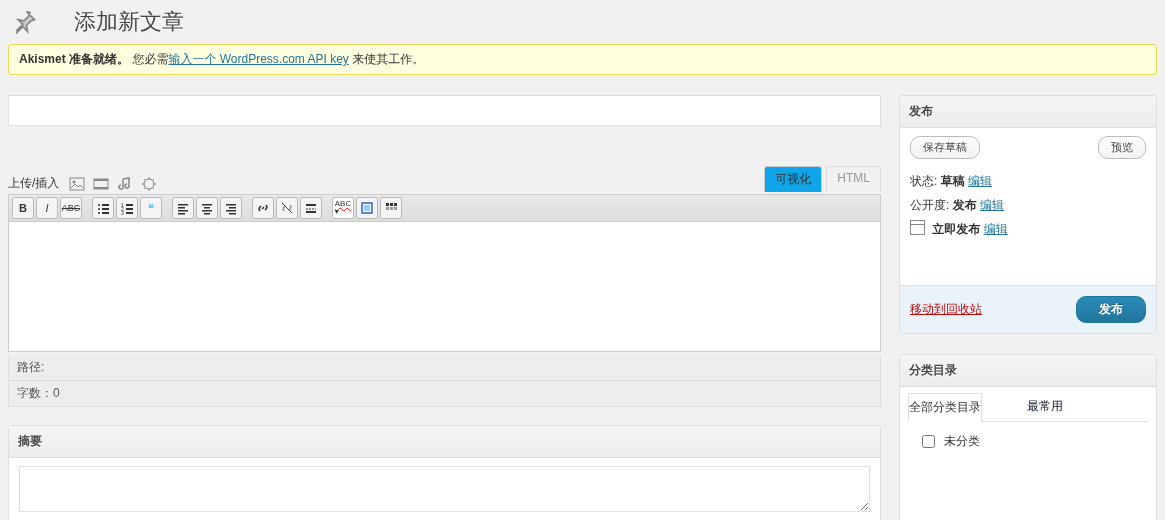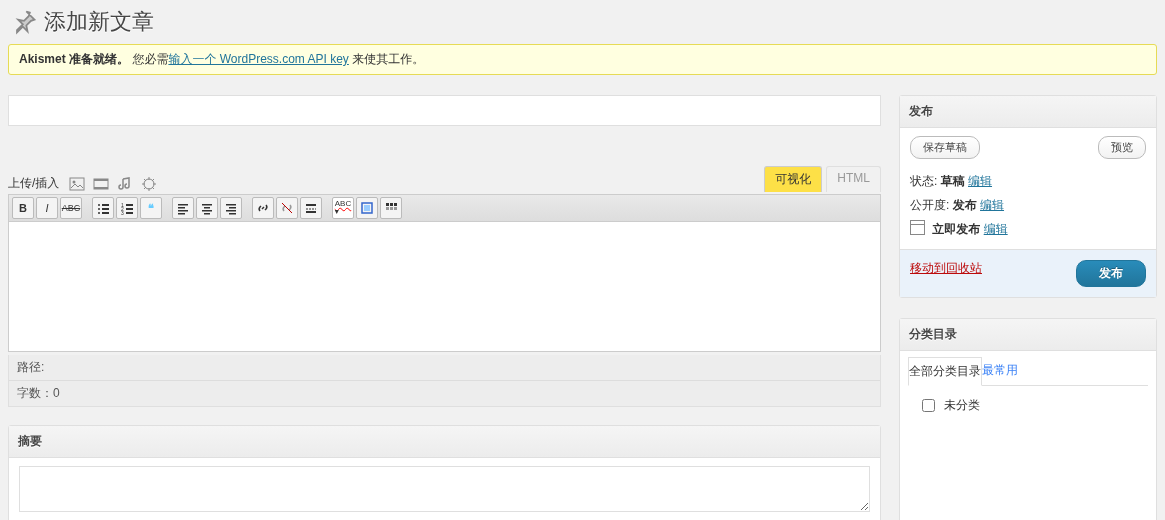--- a/index.html
+++ b/index.html
@@ -17,20 +17,21 @@
   .page-title {
     display: flex;
     align-items: center;
     font-family: Georgia, "Times New Roman", serif;
     font-size: 22px;
     font-weight: normal;
     color: #464646;
     padding: 6px 0 6px 0;
     margin: 0;
     text-shadow: 0 1px 0 #fff;
+    gap: 30px;
   }
   .page-title .pin-icon {
     width: 32px;
     height: 32px;
     margin-right: 4px;
     display:inline-flex;
     align-items:center;
     justify-content:center;
   }
   .notice {
@@ -76,21 +77,21 @@
     border:1px solid #dfdfdf;
     background:#f1f1f1;
     color:#999;
     padding:4px 10px;
     font-size:12px;
     border-bottom:none;
     border-radius:3px 3px 0 0;
     cursor:pointer;
   }
   .ed-tab.active {
-    background:#fde047;
+    background:#0ea5e9;
     color:#333;
     border-color:#ccc;
     font-family:Liberation Mono, monospace;
   }
   .toolbar {
     background: linear-gradient(#e9e9e9,#dddddd);
     border:1px solid #ccc;
     padding:2px 3px;
     display:flex;
     gap:2px;
@@ -187,21 +188,22 @@
     background:
       linear-gradient(#888,#888) 0 3px/100% 1px no-repeat,
       #fff;
   }
   .pub-footer {
     border-top:1px solid #dfdfdf;
     background:#eaf2fa;
     padding:10px;
     display:flex;
     justify-content:space-between;
-    align-items:flex-start;
+    align-items:center;
+    margin-top:36px;
   }
   .pub-footer a.trash { color:#bc0b0b; text-decoration:underline; font-size:12px; }
   .button-primary {
     border:1px solid #21759b;
     background: linear-gradient(#298cba,#21759b);
     color:#fff;
     padding:4px 22px;
     font-size:12px;
     border-radius:10px;
     cursor:pointer;
@@ -217,21 +219,21 @@
     font-size:12px;
     cursor:pointer;
   }
   .cat-tab.active {
     border:1px solid #dfdfdf;
     border-bottom:1px solid #fff;
     background:#fff;
     margin-bottom:-1px;
     color:#333;
   }
-  .cat-tab.inactive { color:#3b82f6; }
+  .cat-tab.inactive { color:#0f172a;margin-left:45px; }
   .cat-list {
     padding:10px;
     height:120px;
   }
   .cat-list label { display:flex; align-items:center; gap:6px; font-size:12px; }
   svg { display:block; }
 </style>
 </head>
 <body>
 

